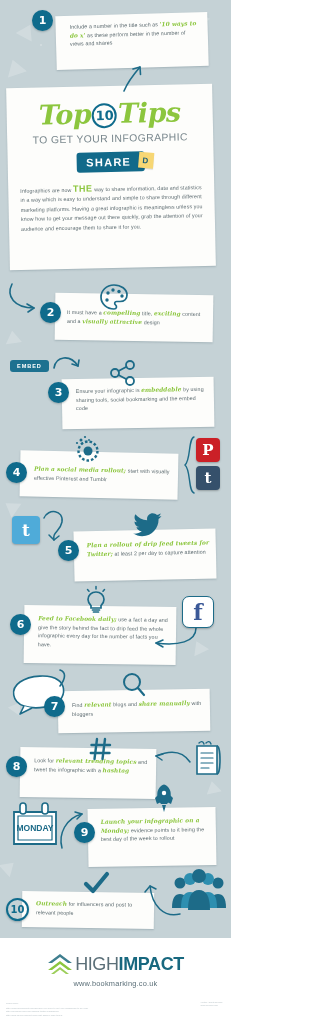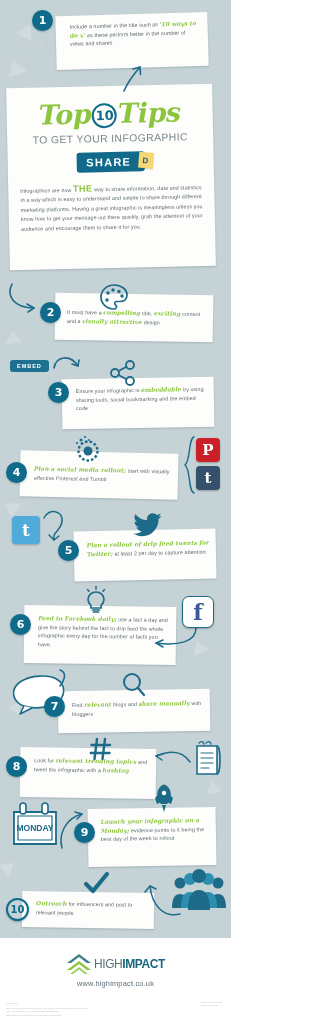--- a/index.html
+++ b/index.html
@@ -179,21 +179,21 @@
     position: absolute;
     left: 0; bottom: 0;
     width: 231px; height: 86px;
     background: #ffffff;
   }
   .logo-wrap {
     display: flex; align-items: center; justify-content: center;
     gap: 2px; padding-top: 14px;
   }
   .logo-text {
-    font-size: 12px;
+    font-size: 18px;
     letter-spacing: -.4px;
     color: #5b6f78;
     font-family: "Liberation Sans", sans-serif;
   }
   .logo-text b { color: #18687f; }
   .site {
     text-align: center;
     color: #5b6f78;
     font-size: 7.4px;
     margin-top: 3px;
@@ -458,21 +458,21 @@
 
   <div class="footer">
     <div class="logo-wrap">
       <svg width="26" height="24" viewBox="0 0 26 24">
         <path d="M13 2 L25 11 L21 11 L13 5 L5 11 L1 11 Z" fill="#3f7f8f"></path>
         <path d="M13 9 L25 18 L21 18 L13 12 L5 18 L1 18 Z" fill="#8cc63e"></path>
         <path d="M13 15 L22 22 L19 22 L13 17.5 L7 22 L4 22 Z" fill="#8cc63e" opacity=".85"></path>
       </svg>
       <span class="logo-text"><span>HIGH</span><b>IMPACT</b></span>
     </div>
-    <div class="site">www.highimpact.co.uk</div>
+    <div class="site">www.bookmarking.co.uk</div>
 
     <div class="refs">
       <div class="hd">References:</div>
       <div>http://www.quicksprout.com/2012/06/4/5-ways-to-get-your-infographic-to-go-viral/</div>
       <div>http://jakecharl.com/viral-sharing-tactics-infographic/</div>
       <div>http://blog.canva.com/get-blog-post-shared-1030-times/</div>
     </div>
 
     <div class="credit">
       <div>Vector Assets Source:</div>

